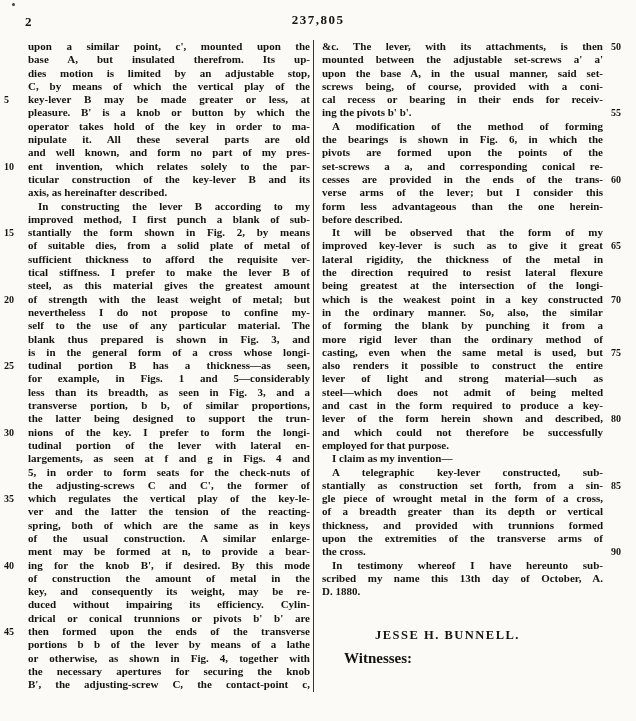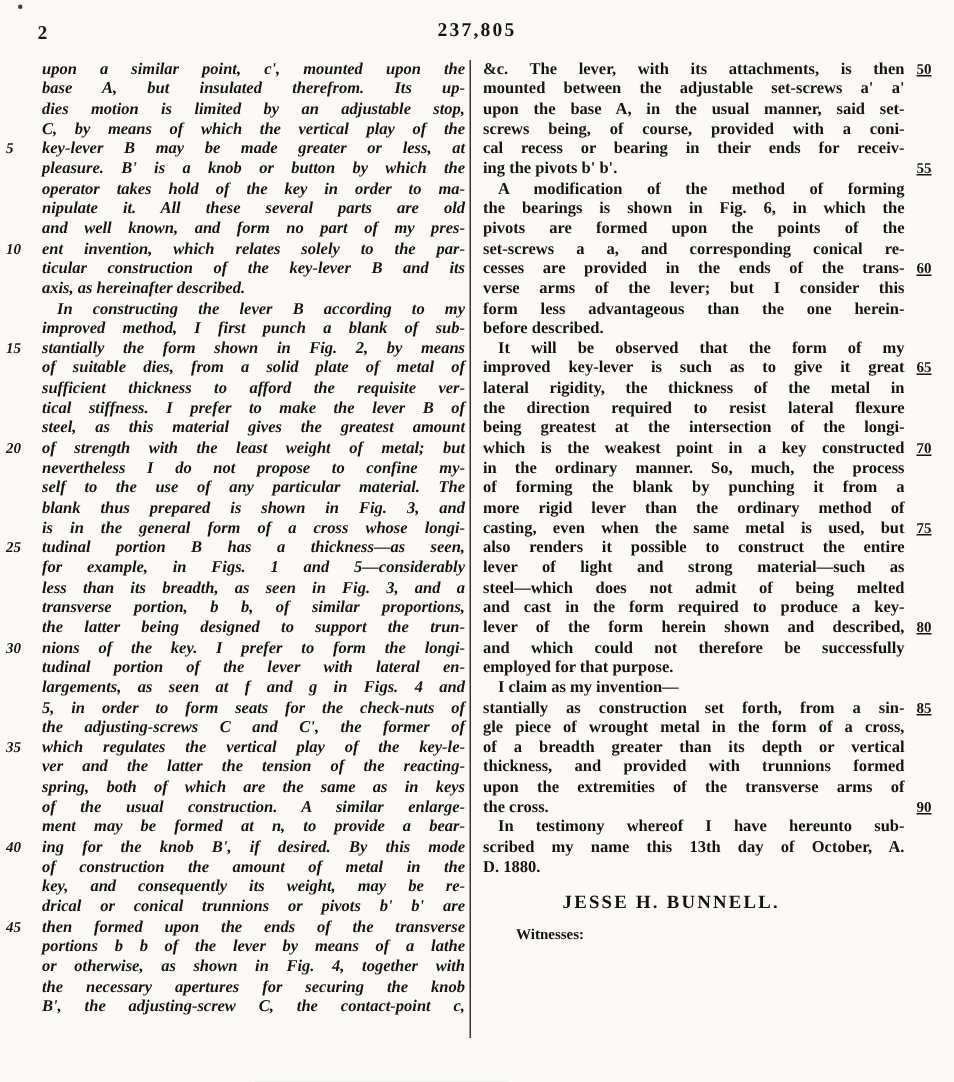--- a/index.html
+++ b/index.html
@@ -12,45 +12,45 @@
     font-weight: bold;
     overflow: hidden;
     box-sizing: border-box;
   }
   .speck { position: absolute; left: 12px; top: 3px; width: 3px; height: 3px; background: #44403a; border-radius: 50%; }
   .header { position: absolute; top: 8px; left: 0; width: 100%; height: 22px; }
   .pgnum { position: absolute; left: 25px; top: 6px; font-size: 13px; }
   .patnum { position: absolute; left: 0; top: 4px; width: 100%; text-align: center; font-size: 13px; letter-spacing: 1.5px; }
   .body { position: absolute; top: 40px; left: 28px; display: flex; }
   .col { position: relative; font-size: 11px; }
-  .col.left  { width: 282px; font-style: italic; }
+  .col.left  { width: 282px; }
   .col.right { width: 281px; }
   .divider { width: 1px; background: #38342e; margin-left: 3px; margin-right: 8px; height: 652px; }
   .line {
     position: relative;
     height: 13.3px; line-height: 13.3px;
     text-align: justify; text-align-last: justify;
     white-space: nowrap; overflow: visible;
   }
   .line.end { text-align-last: left; }
   .line.ind { text-indent: 10px; }
   .lnum {
     position: absolute; top: 0;
     font-size: 10px; letter-spacing: 0;
     text-align: right;
   }
   .col.left  .lnum { left: -24px; width: 18px; }
-  .col.right .lnum { right: -30px; width: 22px; text-align: left; text-decoration: underline; }
+  .col.right .lnum { right: -30px; width: 22px; text-align: left; }
   .sig {
-    margin-top: 9px; height: 16px;
+    margin-top: 30px; height: 16px;
     text-align: center; font-size: 12.5px; letter-spacing: 1.5px;
     padding-right: 30px;
   }
   .witnesses { margin-top: 7px; }
-  .wit-label { margin-left: 22px; font-size: 10px; line-height: 14px; }
+  .wit-label { margin-left: 22px; font-size: 15px; line-height: 14px; }
   .wit-name  { margin-left: 46px; font-size: 11px; line-height: 14px; font-variant: small-caps; letter-spacing: 0.5px; }
 </style>
 </head>
 <body>
 
 <div class="page">
   <div class="speck"></div>
 
   <div class="header">
     <span class="pgnum">2</span>
@@ -222,20 +222,24 @@
         <div class="line">
         <span class="lnum"></span>
         <span>of construction the amount of metal in the</span>
       </div>
         <div class="line">
         <span class="lnum"></span>
         <span>key, and consequently its weight, may be re-</span>
       </div>
         <div class="line">
         <span class="lnum"></span>
+        <span>duced without impairing its efficiency.  Cylin-</span>
+      </div>
+        <div class="line">
+        <span class="lnum"></span>
         <span>drical or conical trunnions or pivots b' b' are</span>
       </div>
         <div class="line">
         <span class="lnum">45</span>
         <span>then formed upon the ends of the transverse</span>
       </div>
         <div class="line">
         <span class="lnum"></span>
         <span>portions b b of the lever by means of a lathe</span>
       </div>
@@ -332,21 +336,21 @@
           <div class="line">
           <span class="lnum"></span>
           <span>being greatest at the intersection of the longi-</span>
         </div>
           <div class="line">
           <span class="lnum">70</span>
           <span>which is the weakest point in a key constructed</span>
         </div>
           <div class="line">
           <span class="lnum"></span>
-          <span>in the ordinary manner.  So, much, the process</span>
+          <span>in the ordinary manner.  So, also, the similar</span>
         </div>
           <div class="line">
           <span class="lnum"></span>
           <span>of forming the blank by punching it from a</span>
         </div>
           <div class="line">
           <span class="lnum"></span>
           <span>more rigid lever than the ordinary method of</span>
         </div>
           <div class="line">
@@ -377,20 +381,24 @@
           <span class="lnum"></span>
           <span>and which could not therefore be successfully</span>
         </div>
           <div class="line end">
           <span class="lnum"></span>
           <span>employed for that purpose.</span>
         </div>
           <div class="line ind end">
           <span class="lnum"></span>
           <span>I claim as my invention—</span>
+        </div>
+          <div class="line ind">
+          <span class="lnum"></span>
+          <span>A telegraphic key-lever constructed, sub-</span>
         </div>
           <div class="line">
           <span class="lnum">85</span>
           <span>stantially as construction set forth, from a sin-</span>
         </div>
           <div class="line">
           <span class="lnum"></span>
           <span>gle piece of wrought metal in the form of a cross,</span>
         </div>
           <div class="line">

